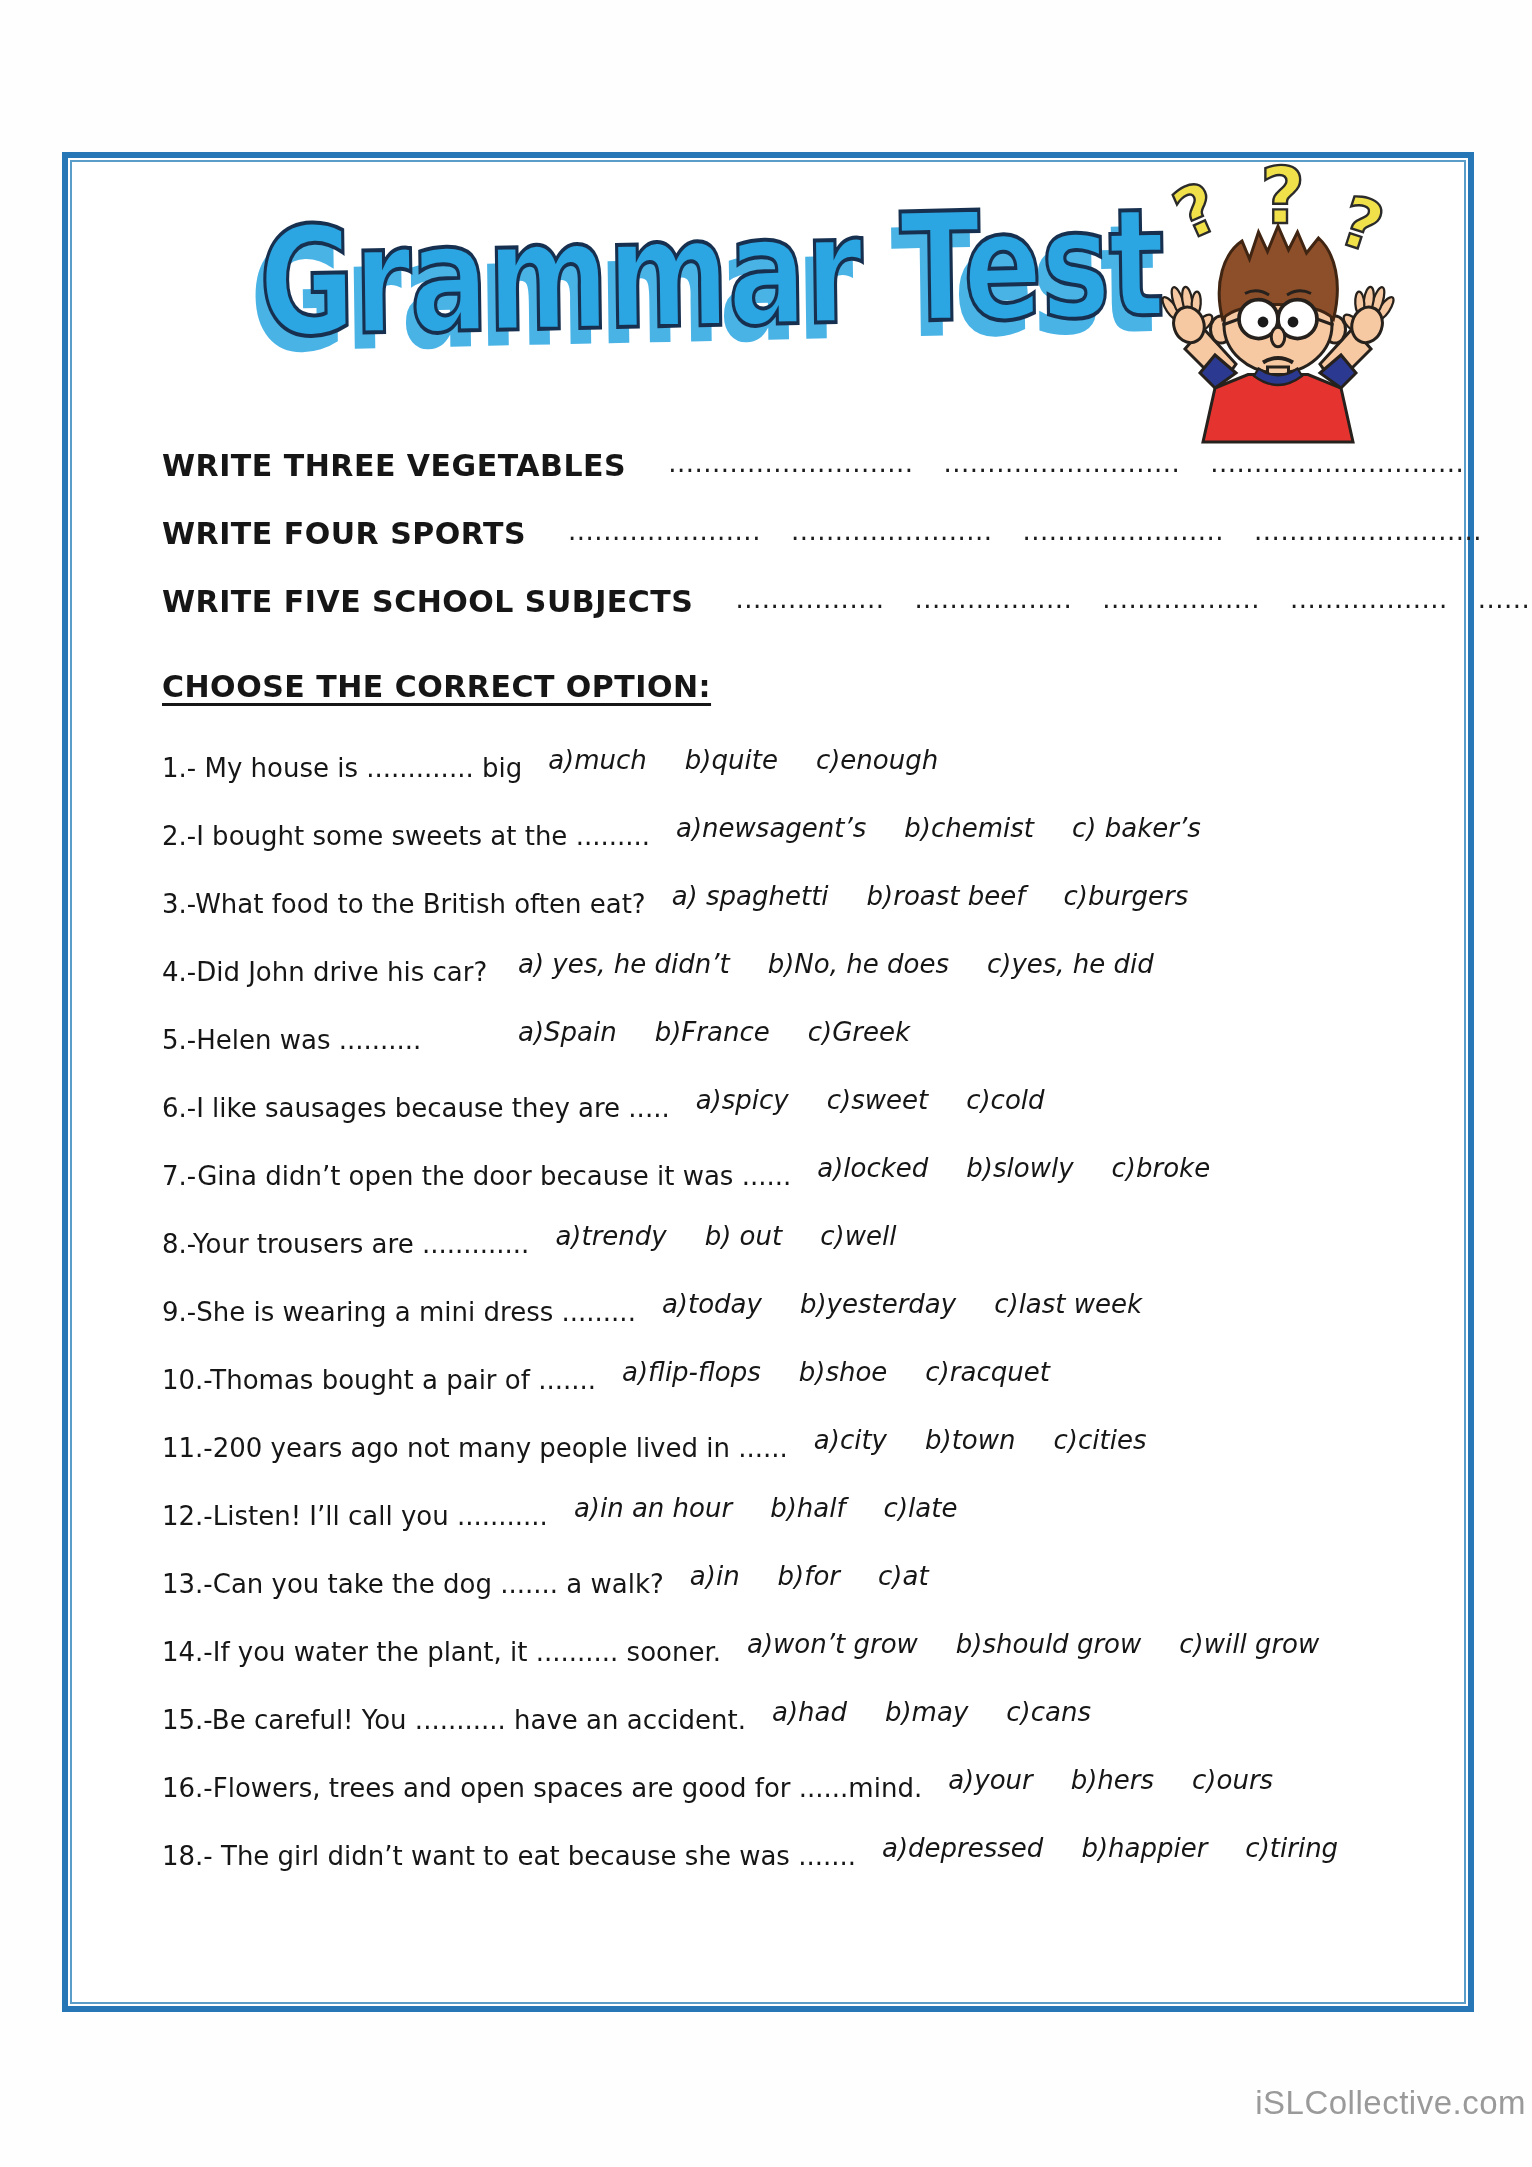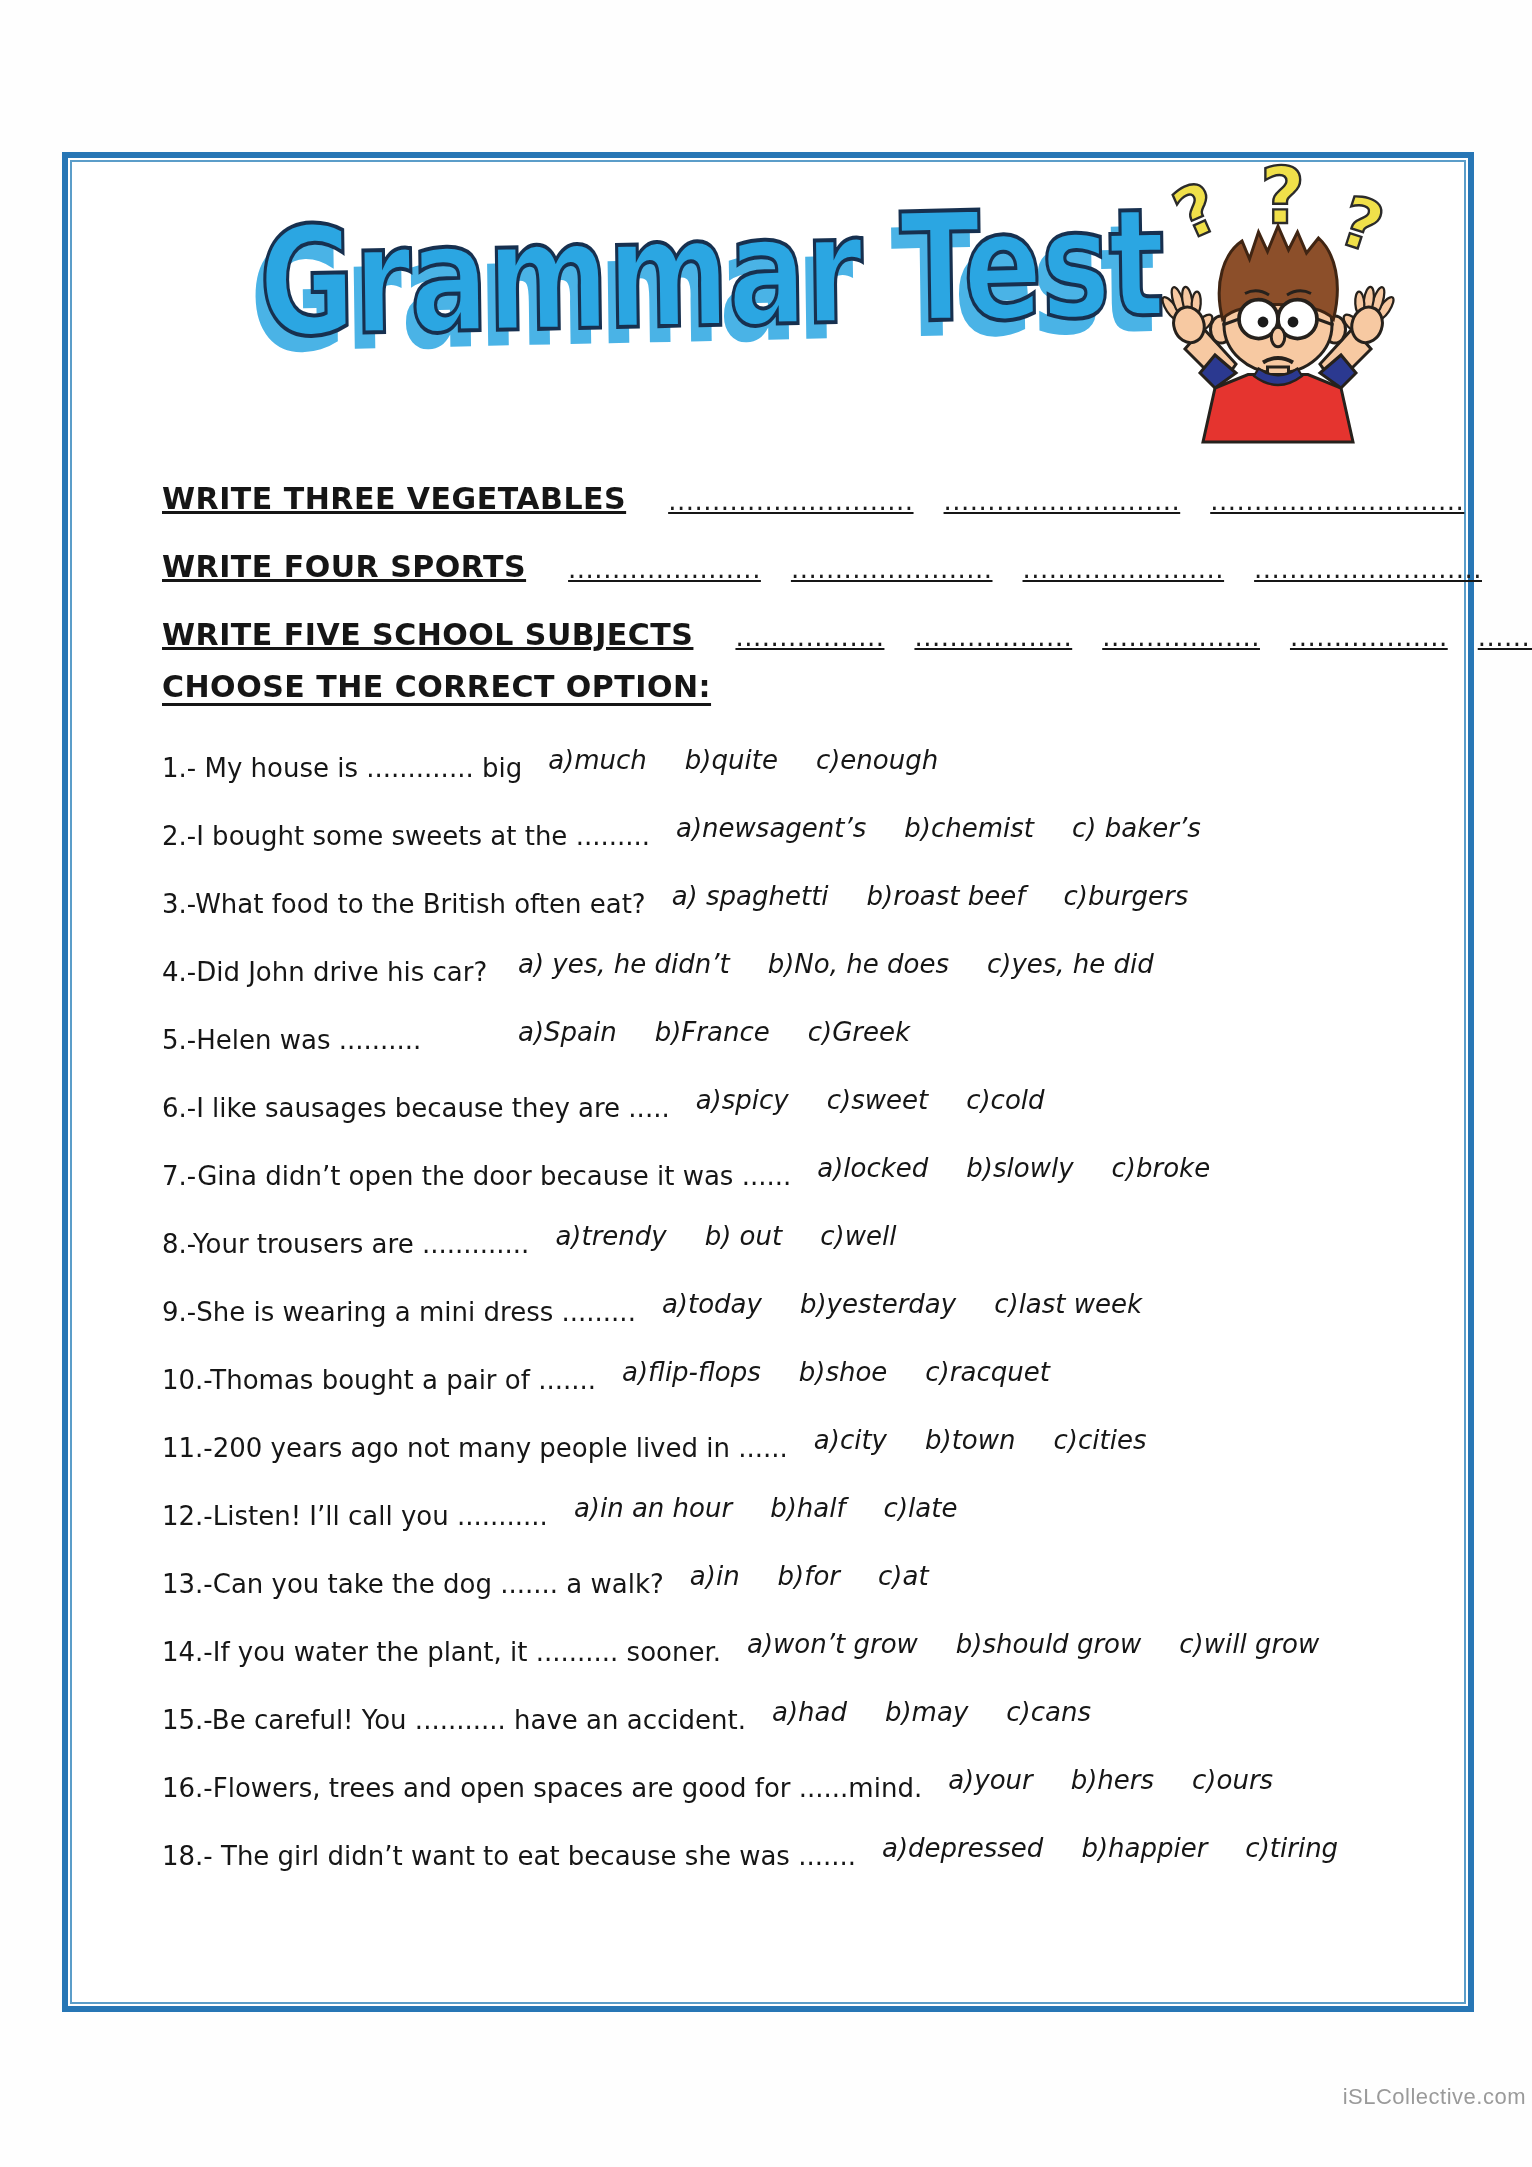--- a/index.html
+++ b/index.html
@@ -47,21 +47,21 @@
   .title-shadow{
     position:absolute;left:-12px;top:16px;color:var(--title-fill);
     opacity:.85;z-index:0;
   }
   .title-main{
     position:relative;z-index:1;color:var(--title-fill);
     -webkit-text-stroke:4px var(--title-outline);
   }
   .boy{position:absolute;right:18px;top:0;width:300px;height:300px;}
   
-  .prow{height:68px;display:flex;align-items:flex-end;white-space:nowrap;text-decoration:underline;}
+  .prow{height:68px;display:flex;align-items:flex-start;white-space:nowrap;}
   .prow .label{
     font-weight:bold;font-size:30px;letter-spacing:.5px;margin-right:42px;
   }
   .blank{
     font-size:26px;letter-spacing:.5px;margin-right:30px;color:#1b1b1b;
   }
   
   .heading-row{height:68px;display:flex;align-items:center;}
   .section-heading{
     font-weight:bold;font-size:30px;letter-spacing:.5px;
@@ -70,21 +70,21 @@
   
   .questions{margin-top:6px;}
   .qrow{
     height:68px;display:flex;align-items:center;white-space:nowrap;
     font-size:26px;
   }
   .qrow .stem{min-width:330px;margin-right:26px;margin-top:16px;}
   .opts{display:flex;gap:38px;font-style:italic;}
   
   .watermark{
-    position:absolute;right:6px;top:2084px;font-size:22px;
+    position:absolute;right:6px;top:2084px;font-size:33px;
     color:var(--watermark-gray);
     font-family:"Liberation Sans", sans-serif;letter-spacing:.5px;
   }
 </style>
 </head>
 <body>
 
 <div class="sheet">
   <div class="sheet-inner"></div>
 </div>

